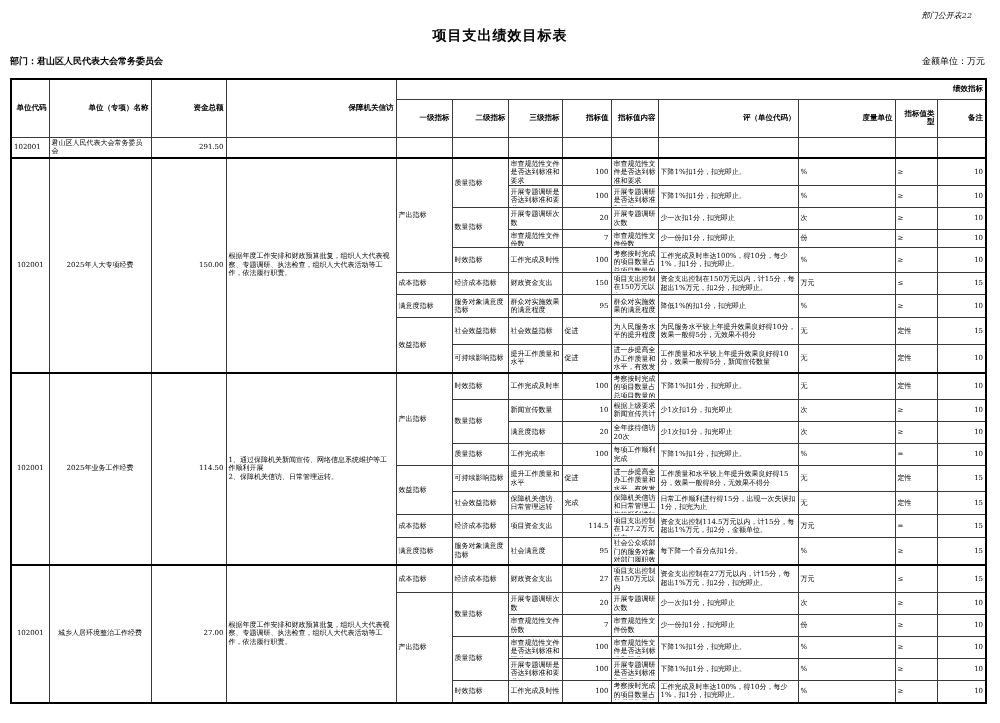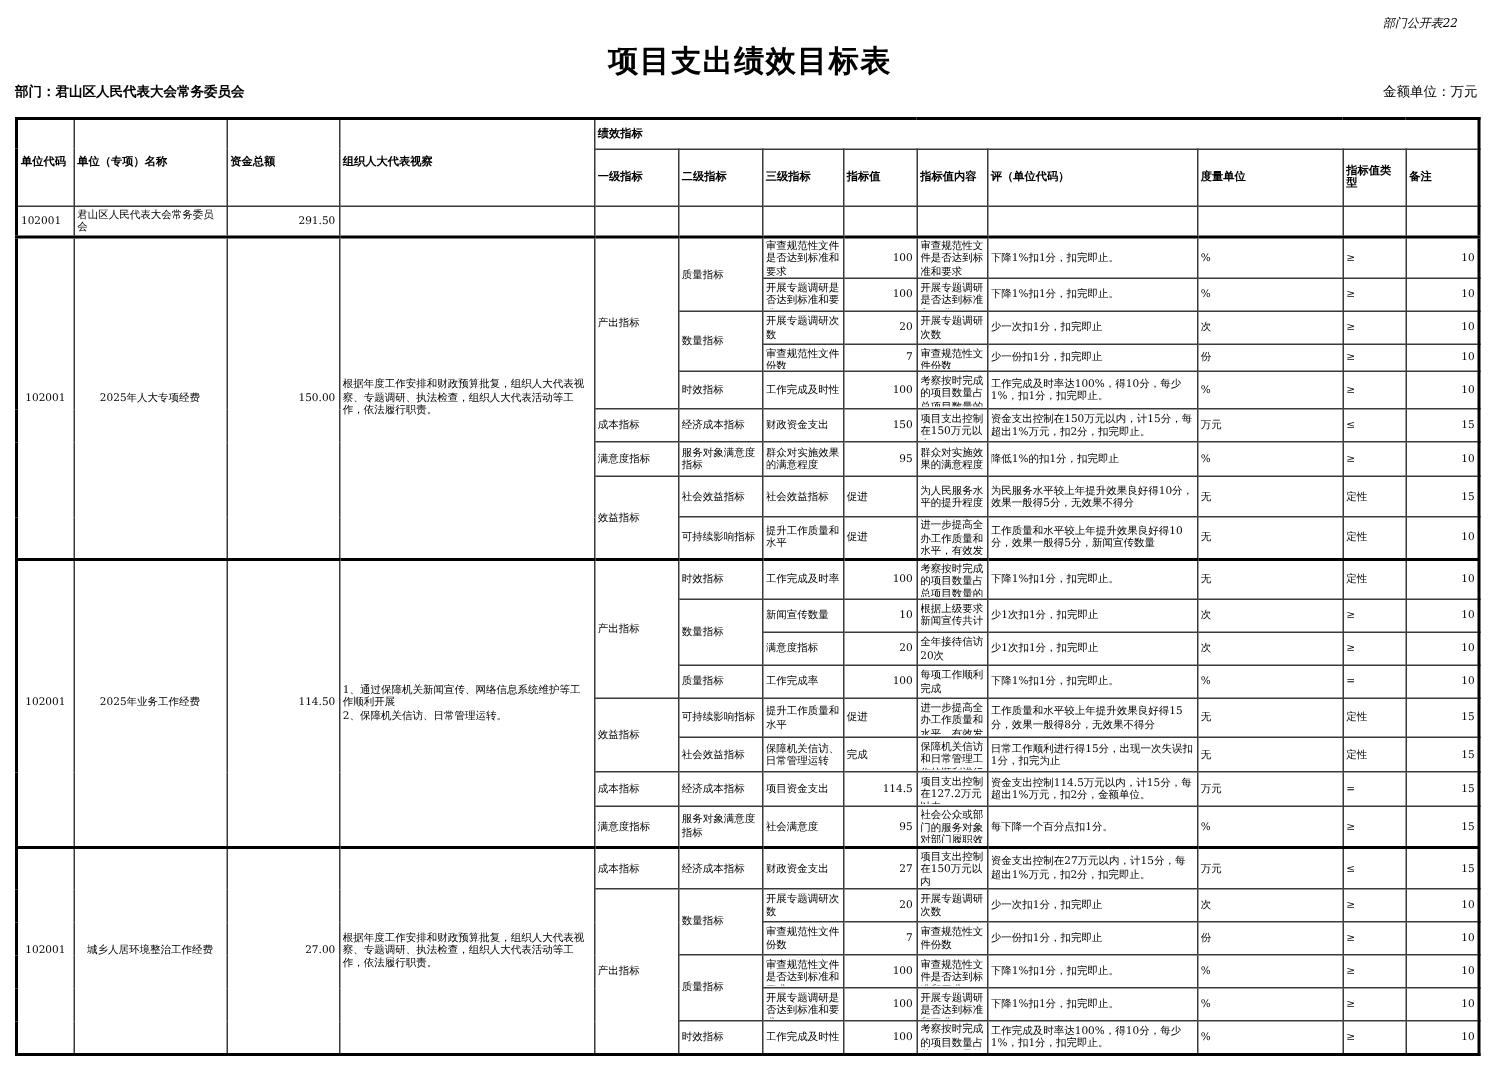--- a/index.html
+++ b/index.html
@@ -1,23 +1,23 @@
 <!DOCTYPE html>
 <html><head>
 <meta charset="utf-8">
 <style>
   html,body{margin:0;padding:0;background:#fff;}
   body{width:1000px;height:723px;position:relative;font-family:"DejaVu Serif","Liberation Serif",serif;color:#000;}
   .corner{position:absolute;top:10px;right:28px;font-size:8px;font-style:italic;}
-  .title{position:absolute;top:27px;left:0;width:1000px;text-align:center;font-size:20px;font-weight:bold;letter-spacing:1px;}
+  .title{position:absolute;top:27px;left:0;width:1000px;text-align:center;font-size:14px;font-weight:bold;letter-spacing:1px;}
   .dept{position:absolute;top:55px;left:10px;font-size:9px;font-weight:bold;}
   .unit{position:absolute;top:55px;right:15px;font-size:9px;}
   table.perf{position:absolute;top:78px;left:10px;border-collapse:collapse;table-layout:fixed;width:975px;border:2px solid #000;}
   .perf th,.perf td{border:1px solid #3a3a3a;padding:1px 2px;font-size:7px;line-height:8.5px;vertical-align:middle;word-break:break-all;overflow:hidden;}
-  .perf th{font-weight:bold;text-align:left;font-size:7.5px;}
+  .perf th{font-weight:bold;text-align:right;font-size:7.5px;}
   .perf tr.sep>td{border-top:2px solid #000;}
   td.al{text-align:left;} td.ar{text-align:right;} td.ac{text-align:center;}
   .clip{overflow:hidden;}
   td.tgt{white-space:pre-line;text-align:left;}
 </style>
 </head>
 <body>
 
 <div class="corner">部门公开表22</div>
 <div class="title">项目支出绩效目标表</div>
@@ -38,21 +38,21 @@
       <col style="width:140px">
       <col style="width:97px">
       <col style="width:42px">
       <col style="width:49px">
 </colgroup>
 <thead>
 <tr style="height:20px">
   <th rowspan="2">单位代码</th>
   <th rowspan="2">单位（专项）名称</th>
   <th rowspan="2">资金总额</th>
-  <th rowspan="2">组织人大代表视察</th>
+  <th rowspan="2">保障机关信访</th>
   <th colspan="9">绩效指标</th>
 </tr>
 <tr style="height:38px">
   <th>一级指标</th>
   <th>二级指标</th>
   <th>三级指标</th>
   <th>指标值</th>
   <th>指标值内容</th>
   <th>评（单位代码）</th>
   <th>度量单位</th>

